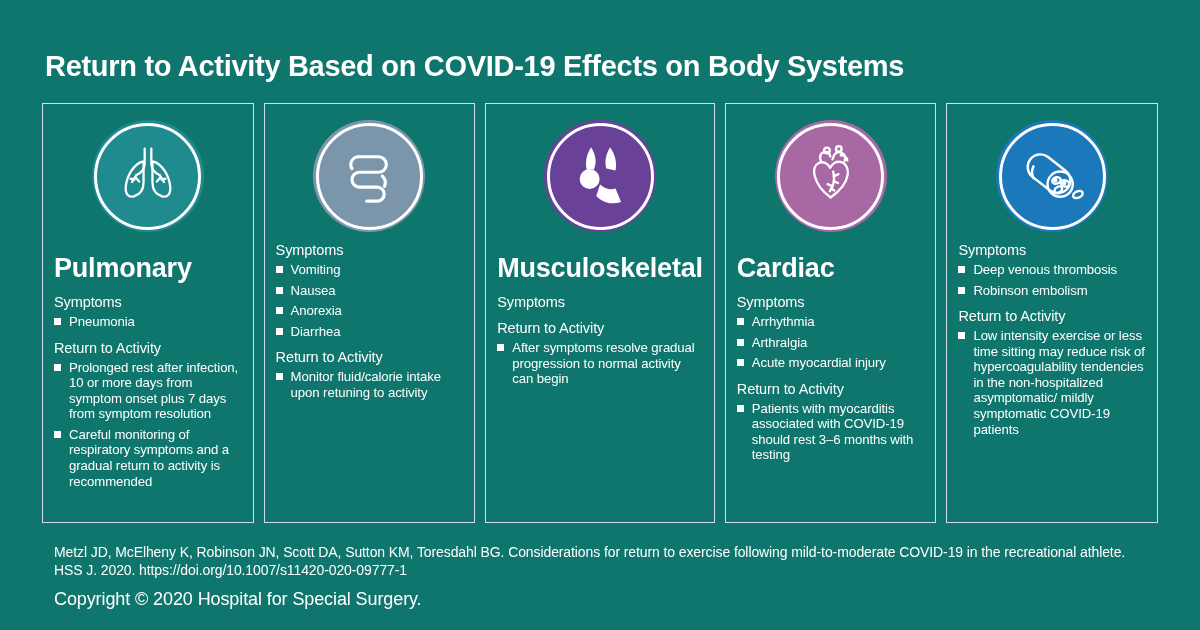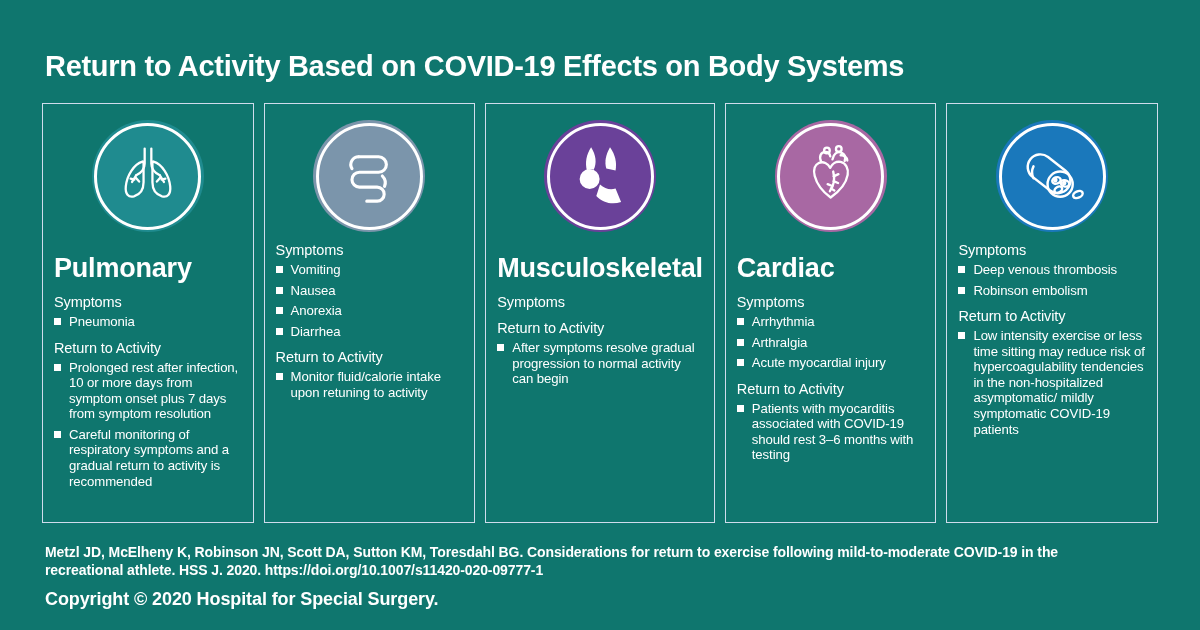--- a/index.html
+++ b/index.html
@@ -10,21 +10,21 @@
   .panels { position:absolute; left:42px; top:103px; width:1116px; height:420px; display:flex; gap:10px; }
   .panel { flex:1 1 0; border:1px solid #cfdcec; padding:8px 11px 10px; }
   .disc { position:relative; width:112px; height:112px; border-radius:50%; margin:8px auto 0; display:flex; align-items:center; justify-content:center; }
   .disc::after { content:''; position:absolute; inset:2.5px; border:3px solid #fff; border-radius:50%; }
   .disc svg { width:74px; height:74px; }
   .panel-title { font-size:27px; font-weight:bold; margin-top:21px; letter-spacing:-0.2px; }
   .sec-label { font-size:14.5px; font-weight:normal; margin-top:10px; margin-bottom:4px; letter-spacing:-0.1px; }
   .blist { list-style:none; }
   .blist li { display:flex; gap:8px; margin-bottom:5px; font-size:13.2px; line-height:1.18; letter-spacing:-0.1px; }
   .sq { flex:none; width:7px; height:7px; background:#fff; margin-top:4px; }
-  .footer { position:absolute; left:45px; top:544px; width:1095px;font-weight:bold; }
+  .footer { position:absolute; left:54px; top:544px; width:1095px; }
   .citation { font-size:14px; line-height:1.28; letter-spacing:-0.1px; }
   .copyright { font-size:18px; margin-top:9px; letter-spacing:-0.1px; }
   .ic { fill:none; stroke:#fff; stroke-width:3.4; stroke-linecap:round; stroke-linejoin:round; }
   .icf { fill:#fff; stroke:none; }
 </style>
 </head>
 <body>
 
 <div class="page" style="background: #0f766e;">
 

